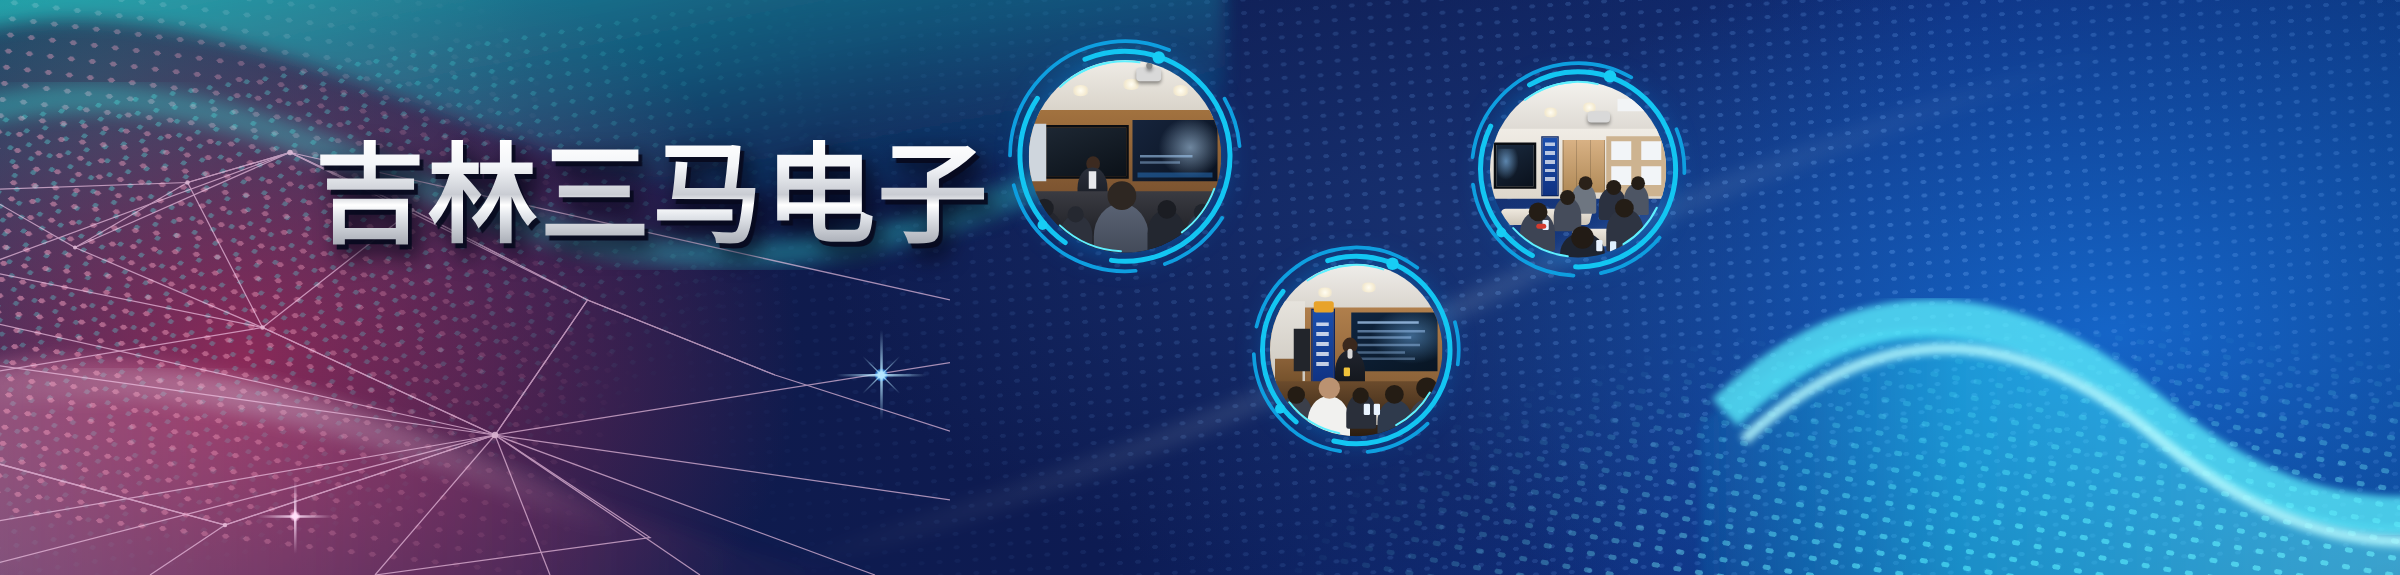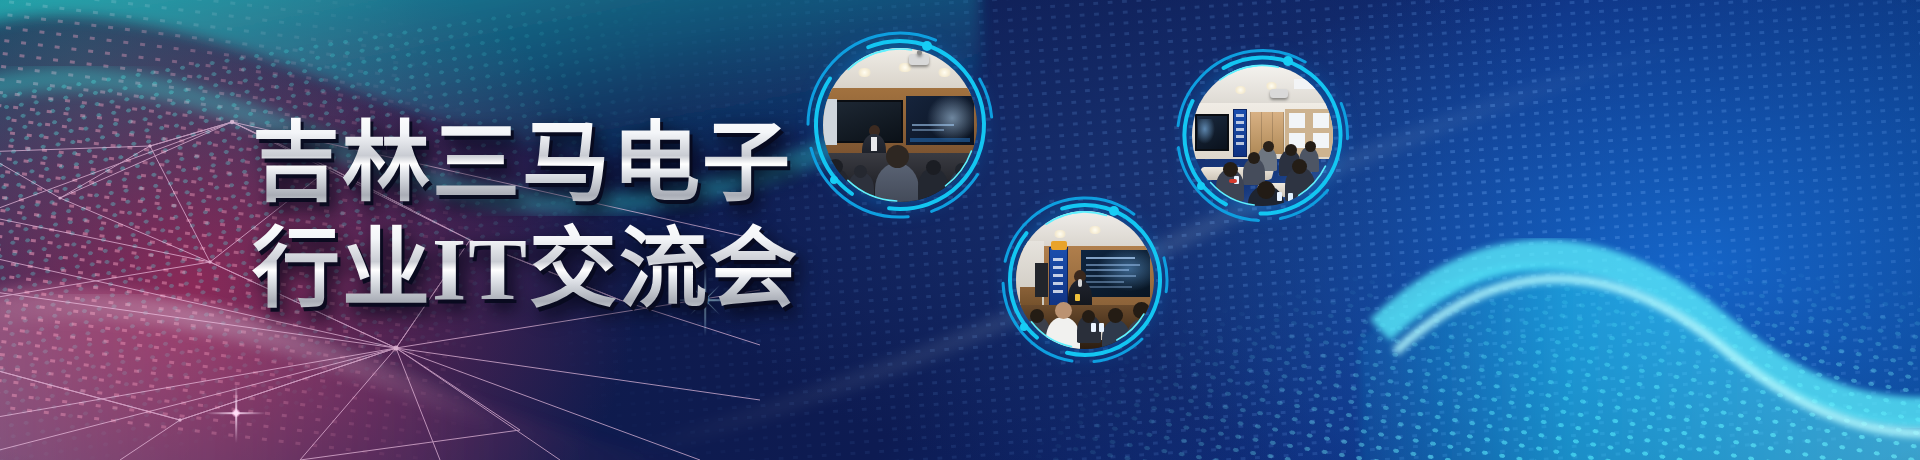--- a/index.html
+++ b/index.html
@@ -83,21 +83,21 @@
 
   
   #headline{
     position:absolute;
     left:252px; top:112px;
     width:620px;
     z-index:40;
     user-select:none;
   }
   .hl-line{
-    font-family:Liberation Serif, serif;
+    font-family:Liberation Mono, monospace;
     font-weight:700;
     font-size:88px;
     line-height:104px;
     letter-spacing:2px;
     white-space:nowrap;
     background:linear-gradient(180deg,
       #ffffff 0%,
       #f3f5f8 20%,
       #c9ccd3 42%,
       #ffffff 50%,
@@ -240,21 +240,20 @@
     <span class="ray d2" style="width:42px;"></span>
   </div>
   <div class="spark" style="left:206px;top:383px;width:60px;height:60px;">
     <span class="core" style="width:9px;height:9px;background:radial-gradient(circle,#fff 0%,#ffc9ec 35%,rgba(255,150,220,0) 72%);"></span>
     <span class="ray h" style="width:60px;background:linear-gradient(to right,rgba(255,190,235,0),rgba(255,225,250,.9),rgba(255,190,235,0));"></span>
     <span class="ray v" style="height:60px;background:linear-gradient(to bottom,rgba(255,190,235,0),rgba(255,225,250,.9),rgba(255,190,235,0));"></span>
   </div>
 
   <div id="headline">
     <div class="hl-line l1">吉林三马电子</div>
-    <div class="hl-line l2">行业IT交流会</div>
   </div>
 
   <div class="medallion" style="left:805px;top:30px;width:190px;height:190px;">
     <div class="med-photo" style="left:18px;top:18px;width:154px;height:154px;">
       <div class="scene">
         <div class="sc-ceil" style="height:30%;background:linear-gradient(180deg,#efece6,#d6d0c6);"></div>
         <div class="sc-light" style="left:22%;top:13%;width:15px;height:9px;"></div>
         <div class="sc-light" style="left:48%;top:10%;width:16px;height:9px;"></div>
         <div class="sc-light" style="left:74%;top:13%;width:15px;height:9px;"></div>
         <div class="sc-proj" style="left:56%;top:4%;width:20px;height:11px;"></div>

